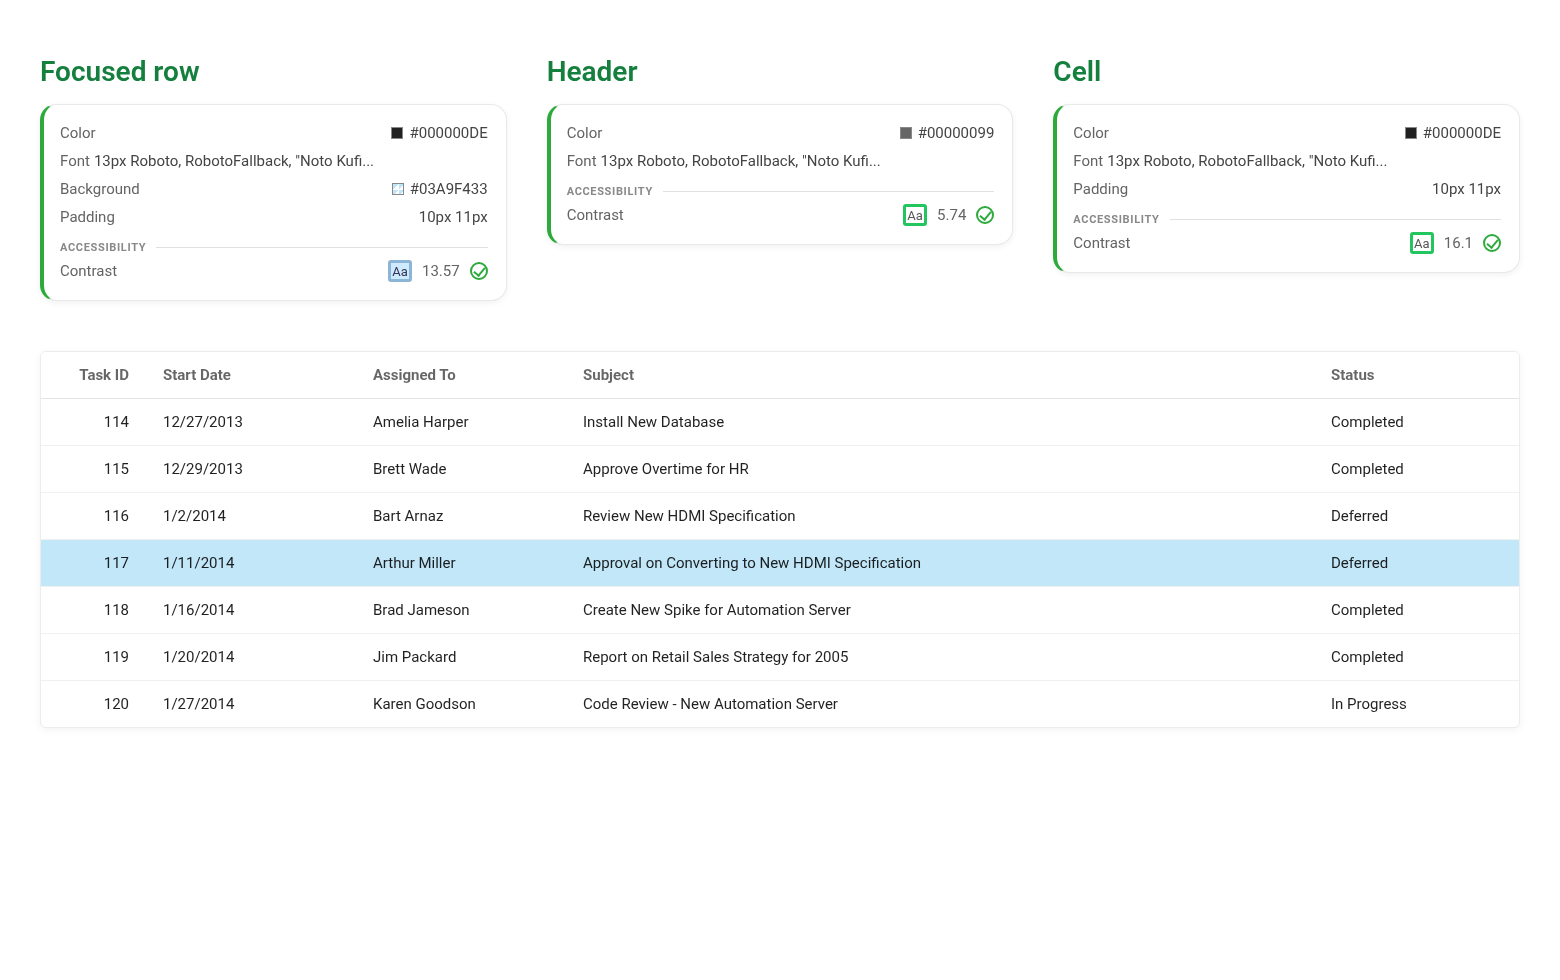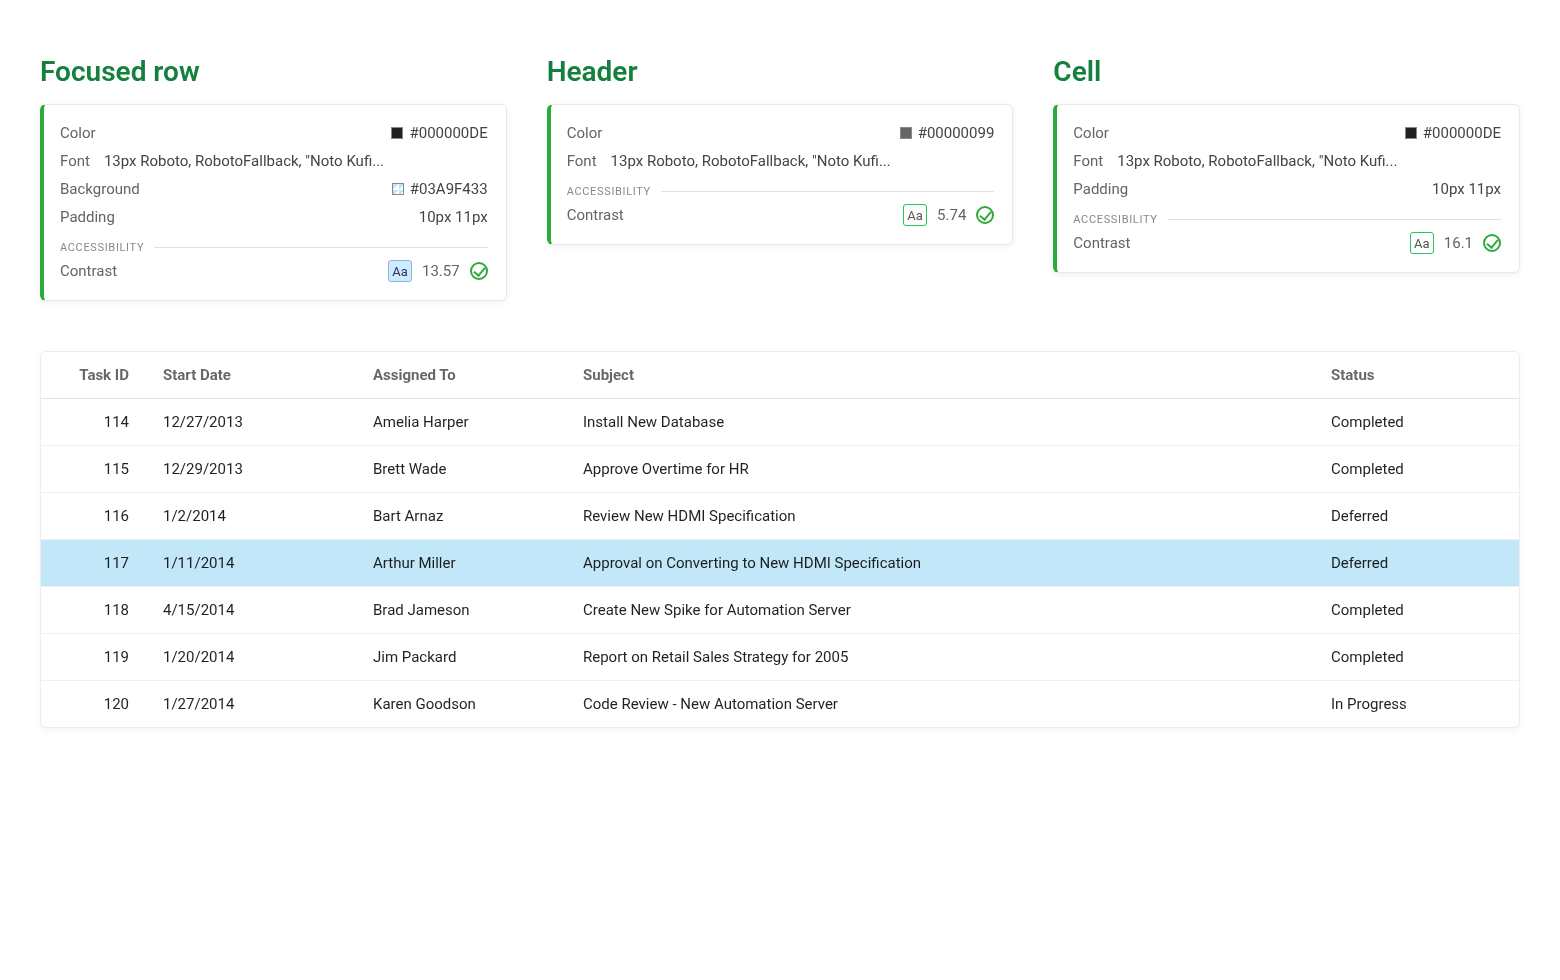--- a/index.html
+++ b/index.html
@@ -22,21 +22,21 @@
   }
   .card-title {
     font-size: 28px;
     font-weight: 600;
     color: #15803d;
     margin: 15px 0 16px 0;
   }
   .card {
     border: 1px solid #e9e9e9;
     border-left: 4px solid #2eaa3c;
-    border-radius: 6px;
+    border-radius: 16px;
     padding: 14px 18px 14px 16px;
     box-shadow: 0 2px 6px rgba(0,0,0,0.06);
     font-size: 15px;
     color: #646464;
     background: #fff;
     margin-top: 8px;
   }
   .prop-row {
     display: flex;
     align-items: center;
@@ -53,21 +53,21 @@
     text-align: right;
     white-space: nowrap;
     overflow: hidden;
     text-overflow: ellipsis;
     flex: 1;
     min-width: 0;
   }
   .prop-font {
     display: flex;
     align-items: center;
-    gap: 14px;
+    gap: 4px;
     min-height: 28px;
     overflow: hidden;
   }
   .swatch {
     display: inline-block;
     width: 12px;
     height: 12px;
     border: 1px solid #888;
     vertical-align: -1px;
     margin-right: 6px;
@@ -84,20 +84,21 @@
     background-size: 6px 6px;
     background-position: 0 0, 3px 3px;
   }
 
   .section-divider {
     display: flex;
     align-items: center;
     gap: 10px;
     margin-top: 10px;
     margin-bottom: 2px;
+    font-weight: bold;
   }
   .section-divider .section-label {
     font-size: 11px;
     letter-spacing: 0.06em;
     color: #888;
     text-transform: uppercase;
   }
   .section-divider .rule {
     flex: 1;
     height: 1px;
@@ -114,21 +115,21 @@
     display: flex;
     align-items: center;
     gap: 10px;
   }
   .aa-badge {
     display: inline-flex;
     align-items: center;
     justify-content: center;
     width: 24px;
     height: 22px;
-    border: 1px solid #22c55e;
+    border: 3px solid #22c55e;
     border-radius: 3px;
     font-size: 13px;
     color: #555;
     background: #fff;
   }
   .aa-badge.highlight {
     background: #cdeaff;
     border-color: #8cb5d6;
     color: #335;
   }
@@ -317,21 +318,21 @@
         </tr>
         <tr class="focused">
           <td class="col-id">117</td>
           <td class="col-date">1/11/2014</td>
           <td class="col-assigned">Arthur Miller</td>
           <td class="col-subject">Approval on Converting to New HDMI Specification</td>
           <td class="col-status">Deferred</td>
         </tr>
         <tr>
           <td class="col-id">118</td>
-          <td class="col-date">4/15/2014</td>
+          <td class="col-date">1/16/2014</td>
           <td class="col-assigned">Brad Jameson</td>
           <td class="col-subject">Create New Spike for Automation Server</td>
           <td class="col-status">Completed</td>
         </tr>
         <tr>
           <td class="col-id">119</td>
           <td class="col-date">1/20/2014</td>
           <td class="col-assigned">Jim Packard</td>
           <td class="col-subject">Report on Retail Sales Strategy for 2005</td>
           <td class="col-status">Completed</td>

